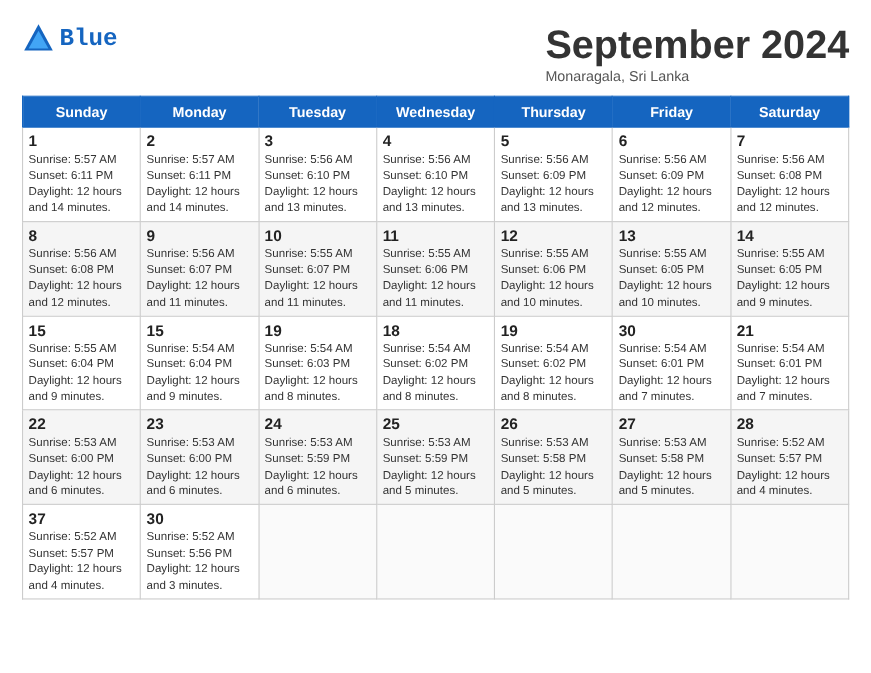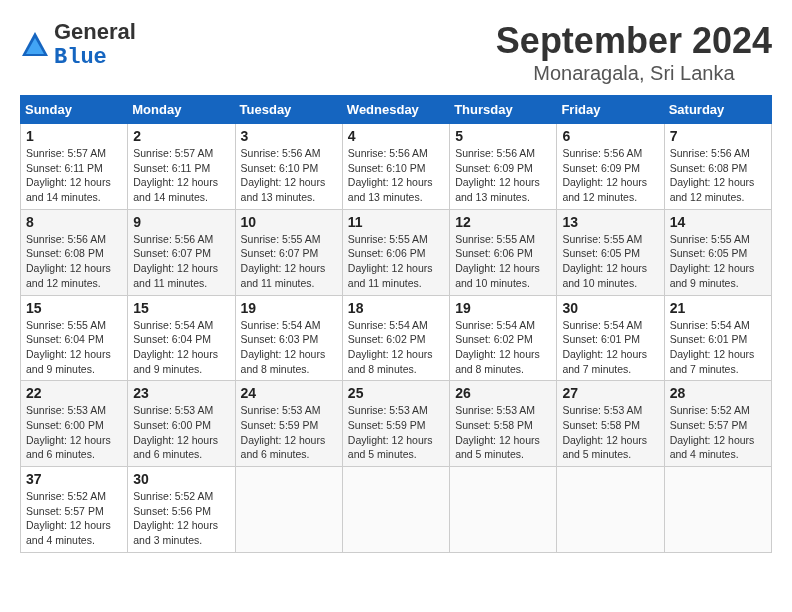--- a/index.html
+++ b/index.html
@@ -29,42 +29,42 @@
     .logo-text span {
       color: #1565c0;
       font-family: Liberation Mono, monospace;
     }
     .logo-icon {
       width: 30px;
       height: 30px;
       margin-right: 4px;
     }
     .title-area {
-      text-align: center;
+      text-align: left;
       margin-left: 20px;
     }
     .month-title {
       font-size: 36px;
       font-weight: bold;
       color: #333;
     }
     .location-title {
-      font-size: 20px;
+      font-size: 13px;
       color: #555;
     }
     .calendar {
       width: 100%;
       border-collapse: collapse;
       font-size: 11px;
     }
     .calendar th {
       background: #1565c0;
       color: #fff;
       padding: 6px 4px;
-      text-align: left;
+      text-align: center;
       font-size: 13px;
       font-weight: bold;
       border: 1px solid #1565c0;
     }
     .calendar td {
       border: 1px solid #ccc;
       vertical-align: top;
       padding: 4px 5px;
       width: calc(100% / 7);
       min-height: 80px;
@@ -92,21 +92,20 @@
 </head>
 <body>
 
 <div class="header-area">
   <div class="logo">
     <svg class="logo-icon" viewBox="0 0 30 30" xmlns="http://www.w3.org/2000/svg">
       <polygon points="15,2 28,26 2,26" fill="#1565c0"></polygon>
       <polygon points="15,8 24,24 6,24" fill="#42a5f5"></polygon>
     </svg>
     <div class="logo-text">
-      <div>General</div>
       <div><span>Blue</span></div>
     </div>
   </div>
   <div class="title-area">
     <div class="month-title">September 2024</div>
     <div class="location-title">Monaragala, Sri Lanka</div>
   </div>
 </div>
 
 <table class="calendar">

